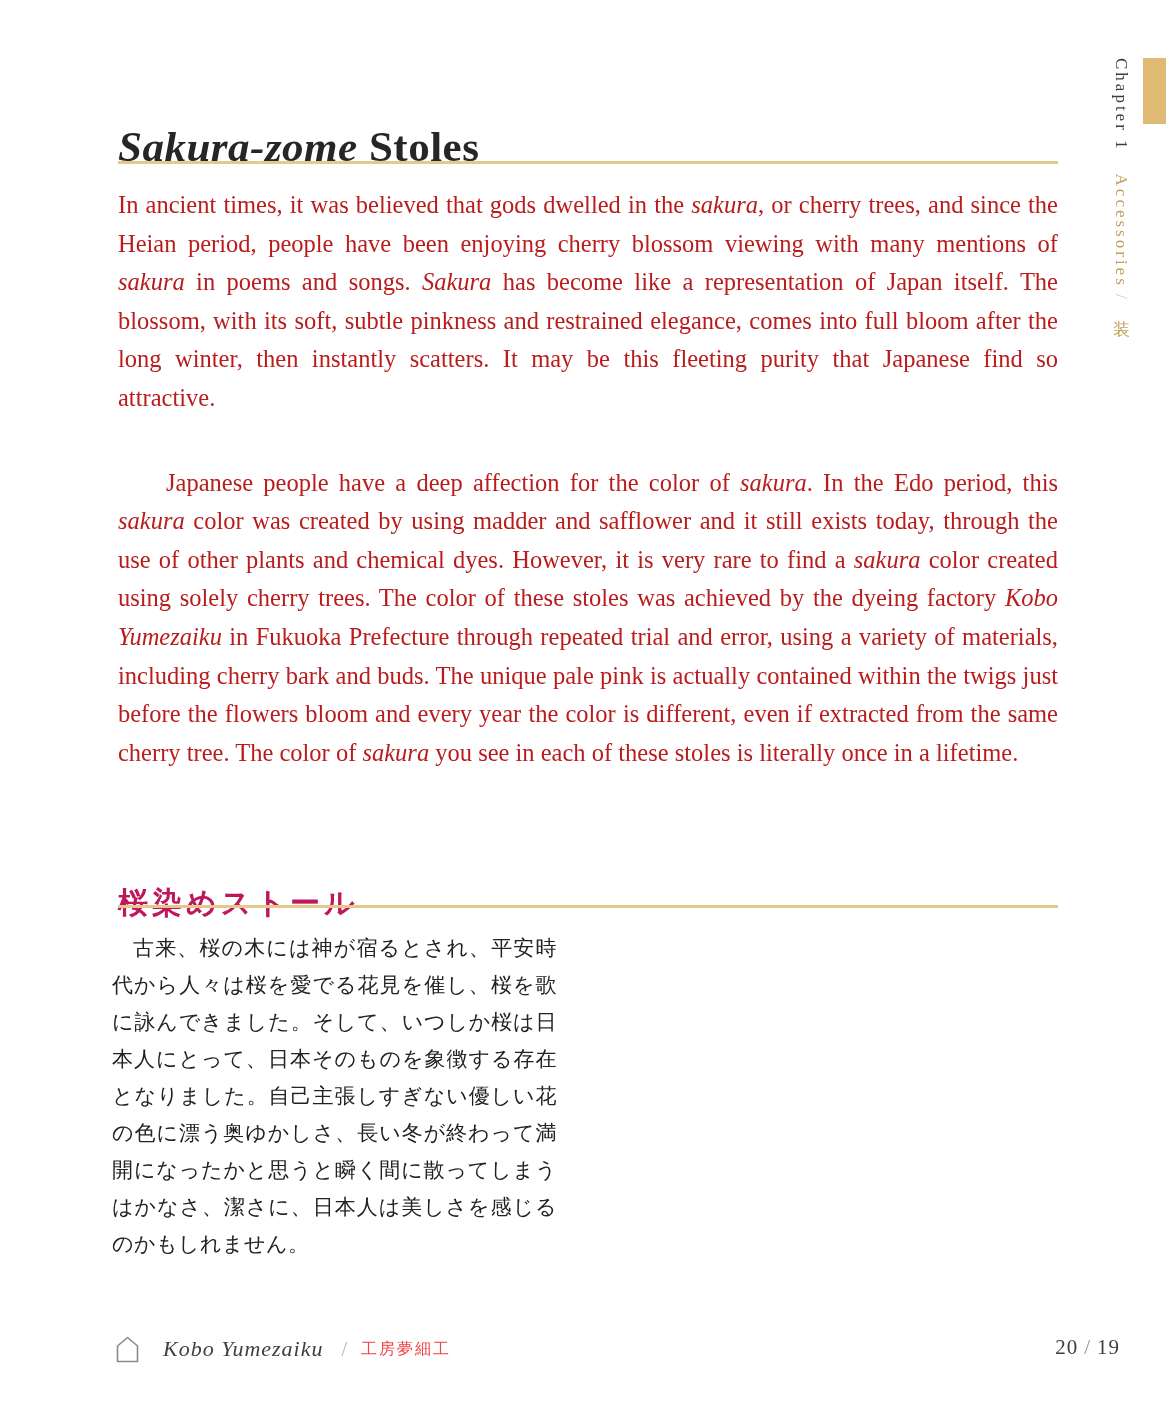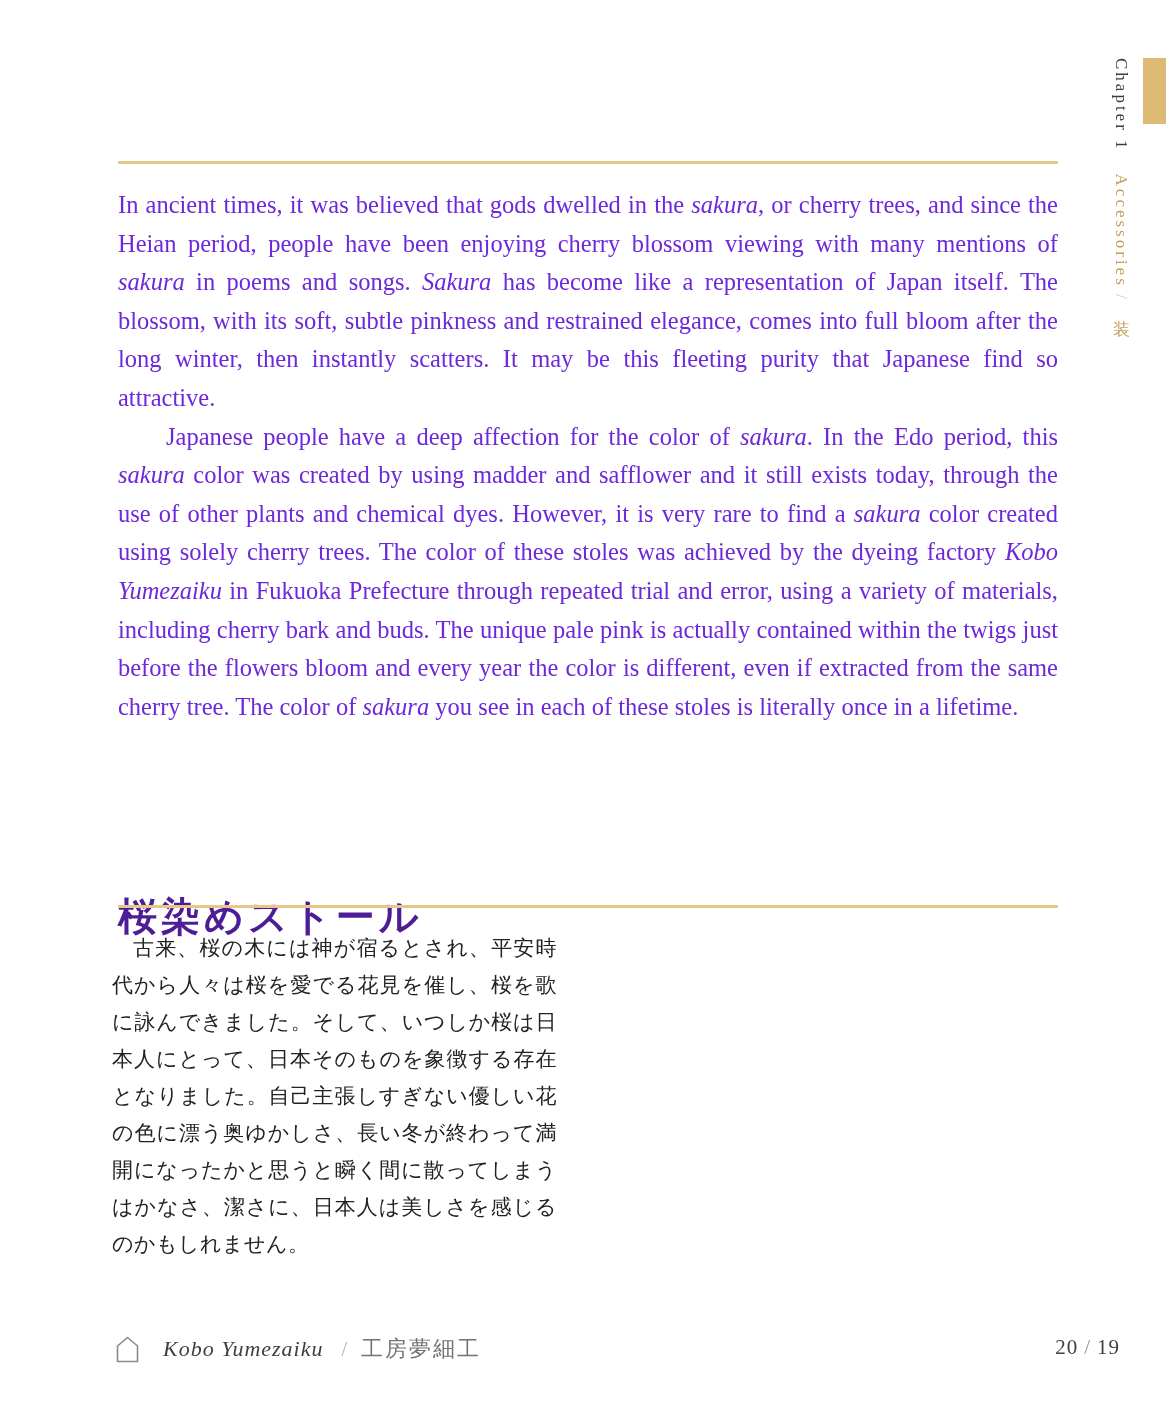--- a/index.html
+++ b/index.html
@@ -24,29 +24,29 @@
     position:absolute; left:118px; width:940px; height:3px;
     background:var(--rule-gold,#e6c88d);
   }
   .rule-title { top:161px; }
   .rule-jp { top:905px; }
 
   
   .english {
     position:absolute; left:118px; top:186px; width:940px;
     font-size:24.5px; line-height:38.6px;
-    text-align:justify; color:#6d28d9;
+    text-align:justify; color:#b91c1c;
   }
   .english p { margin:0; }
-  .english p.indented { text-indent:48px; }
+  .english p.indented { text-indent:48px;margin-top:46px; }
 
   
   .jp-heading {
     position:absolute; left:118px; top:858px;
-    font-size:39px; font-weight:bold; letter-spacing:4px; color:#4c1d95;
+    font-size:30px; font-weight:bold; letter-spacing:4px; color:#be185d;
   }
 
   
   .jp-cols {
     position:absolute; left:112px; top:930px; width:948px;
     display:flex; gap:66px;
   }
   .jp-col {
     width:445px;
     font-size:21px; line-height:37px; letter-spacing:0.5px;
@@ -71,32 +71,33 @@
   .side-sep { color:#d9c69b; margin:6px 0; }
 
   
   .footer-left {
     position:absolute; left:114px; top:1332px; height:34px;
     display:flex; align-items:center;
   }
   .home-icon { width:27px; height:29px; margin-right:22px; }
   .brand-en { font-style:italic; font-size:22px; color:#3f3f3f; letter-spacing:1px; }
   .footer-sep { color:#b8b2a4; font-size:20px; margin:0 14px 0 18px; }
-  .brand-jp { font-size:22px; color:#737373; letter-spacing:2px; }
+  .brand-jp { font-size:16px; color:#ef4444; letter-spacing:2px; }
   .footer-page {
     position:absolute; right:46px; top:1335px;
     font-size:21px; color:#3f3f3f; letter-spacing:1px;
   }
   .page-sep { color:#9a948a; margin:0 6px; }
 </style>
 </head>
 <body>
 
 <div class="page" style="--accent-gold: #deba74; --rule-gold: #e6c88d; --sidebar-gold: #c49e58; --ink: #1d1d1d;">
 
+  <h1 class="title"><span class="it">Sakura-zome</span><span> Stoles</span></h1>
   <div class="rule rule-title"></div>
 
   <div class="english">
     <p><span>In ancient times, it was believed that gods dwelled in the </span><span class="it">sakura</span><span>, or cherry trees, and since the Heian period, people have been enjoying cherry blossom viewing with many mentions of </span><span class="it">sakura</span><span> in poems and songs. </span><span class="it">Sakura</span><span> has become like a representation of Japan itself. The blossom, with its soft, subtle pinkness and restrained elegance, comes into full bloom after the long winter, then instantly scatters. It may be this fleeting purity that Japanese find so attractive.</span></p>
     <p class="indented"><span>Japanese people have a deep affection for the color of </span><span class="it">sakura</span><span>. In the Edo period, this </span><span class="it">sakura</span><span> color was created by using madder and safflower and it still exists today, through the use of other plants and chemical dyes. However, it is very rare to find a </span><span class="it">sakura</span><span> color created using solely cherry trees. The color of these stoles was achieved by the dyeing factory </span><span class="it">Kobo Yumezaiku</span><span> in Fukuoka Prefecture through repeated trial and error, using a variety of materials, including cherry bark and buds. The unique pale pink is actually contained within the twigs just before the flowers bloom and every year the color is different, even if extracted from the same cherry tree. The color of </span><span class="it">sakura</span><span> you see in each of these stoles is literally once in a lifetime.</span></p>
   </div>
 
   <h2 class="jp-heading">桜染めストール</h2>
   <div class="rule rule-jp"></div>
 

